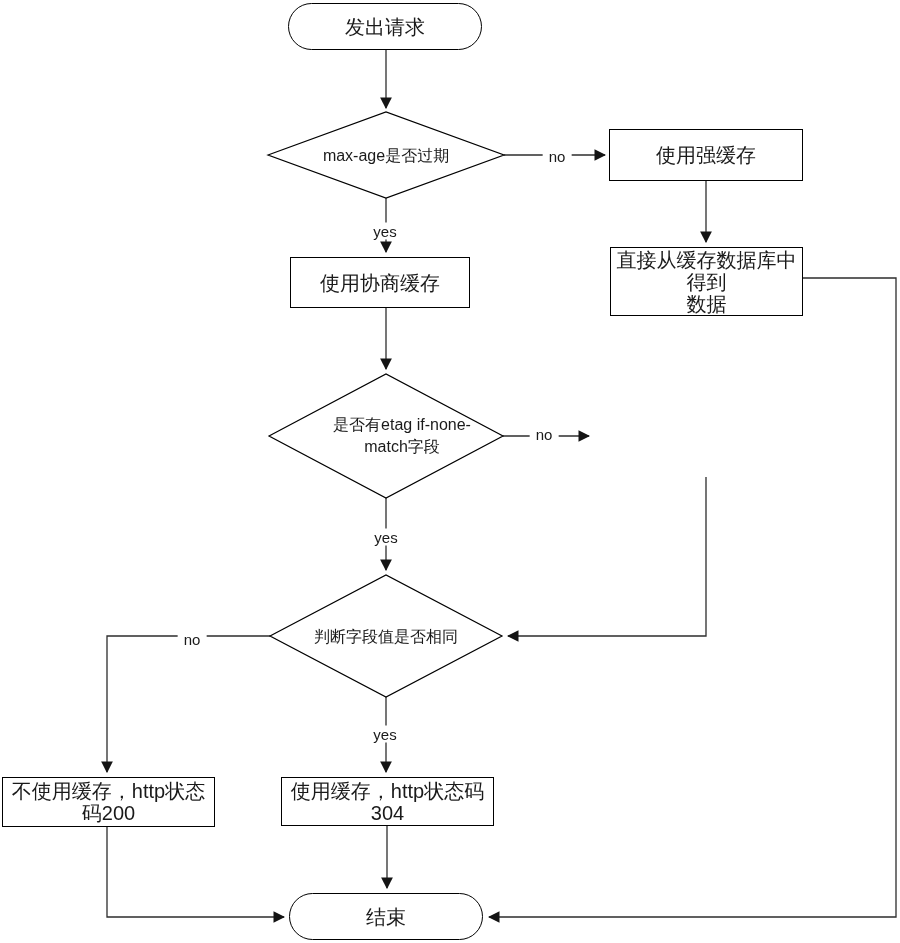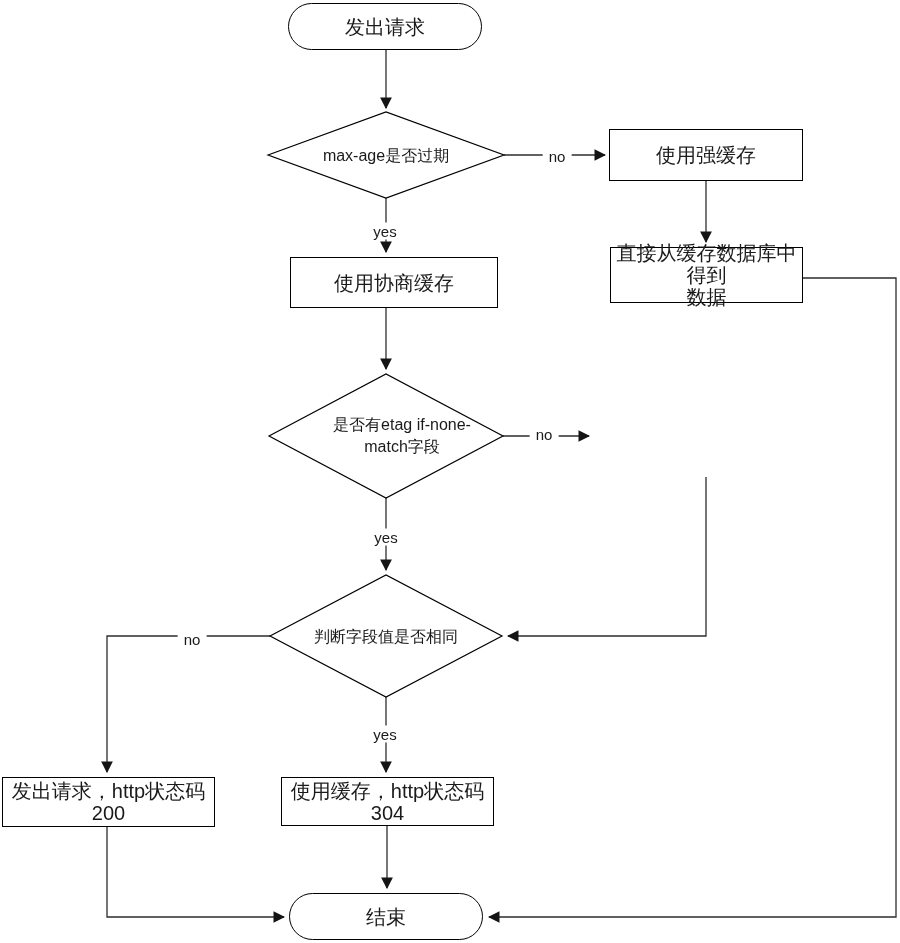--- a/index.html
+++ b/index.html
@@ -71,32 +71,32 @@
   </svg>
 
   <div class="node stadium" style="left:288px;top:3px;width:194px;height:47px;">
     <span>发出请求</span>
   </div>
 
   <div class="node" style="left:609px;top:129px;width:194px;height:52px;">
     <span>使用强缓存</span>
   </div>
 
-  <div class="node" style="left:610px;top:247px;width:193px;height:56px;flex-direction:column;">
+  <div class="node" style="left:610px;top:247px;width:193px;height:69px;flex-direction:column;">
     <div>直接从缓存数据库中得到</div>
     <div>数据</div>
   </div>
 
-  <div class="node" style="left:290px;top:257px;width:208px;height:51px;">
+  <div class="node" style="left:290px;top:257px;width:180px;height:51px;">
     <span>使用协商缓存</span>
   </div>
 
 
   <div class="node" style="left:2px;top:777px;width:213px;height:50px;">
-    <span>发出请求，http状态码200</span>
+    <span>不使用缓存，http状态码200</span>
   </div>
 
   <div class="node" style="left:281px;top:777px;width:213px;height:49px;">
     <span>使用缓存，http状态码304</span>
   </div>
 
   <div class="node stadium" style="left:289px;top:893px;width:194px;height:47px;">
     <span>结束</span>
   </div>
 

